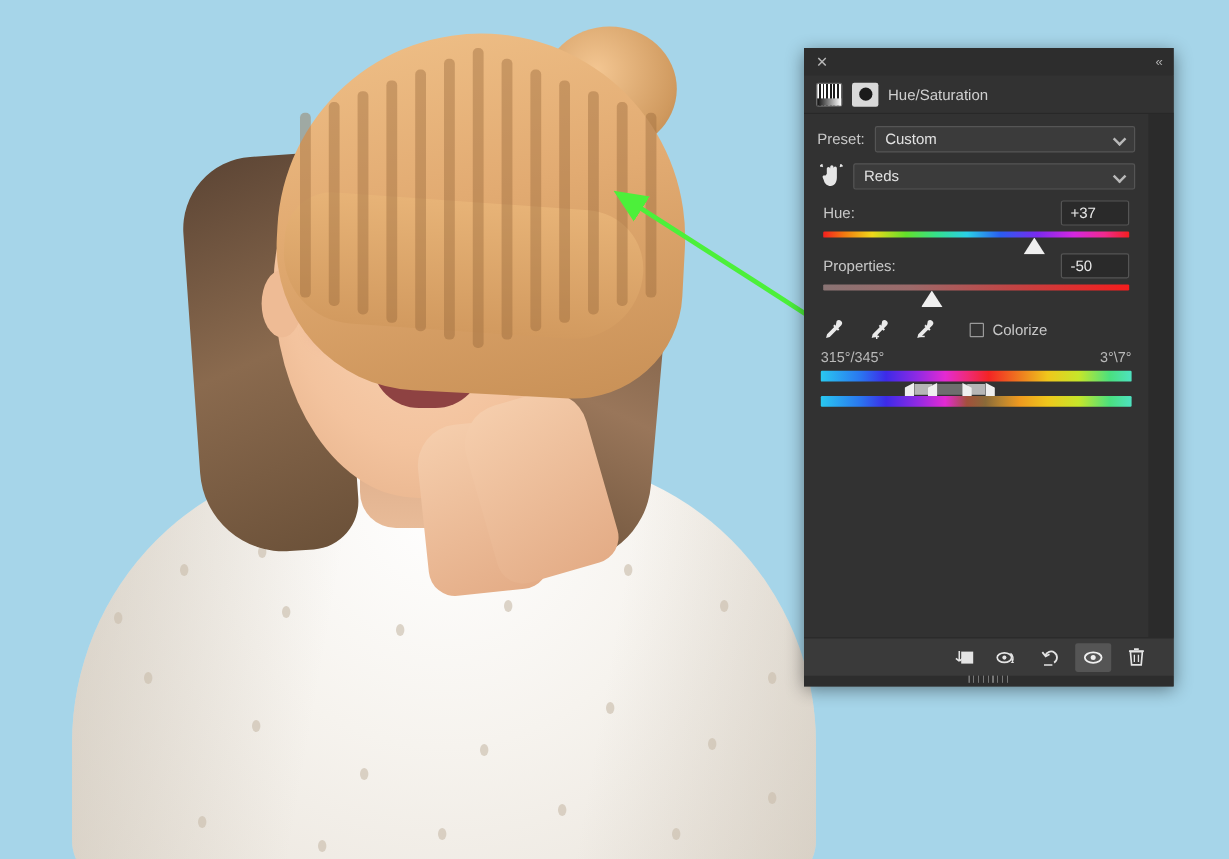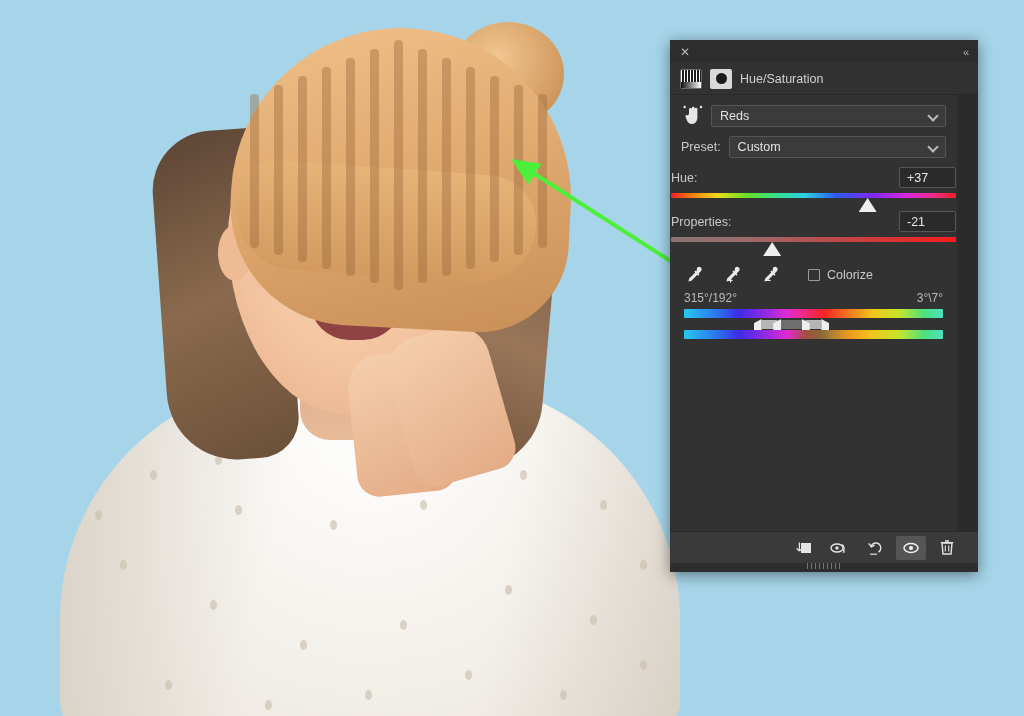--- a/index.html
+++ b/index.html
@@ -181,21 +181,21 @@
   .select {
     flex: 1; height: 22px; background: #3b3b3b; border: 1px solid #555;
     border-radius: 2px; color: #e2e2e2; font-size: 12.5px;
     display: flex; align-items: center; padding: 0 8px; position: relative;
   }
   .select .chev { position: absolute; right: 8px; top: 6px; width: 8px; height: 8px;
                   border-right: 2px solid #b9b9b9; border-bottom: 2px solid #b9b9b9;
                   transform: rotate(45deg); }
   .handicon { width: 24px; height: 22px; position: relative; margin-right: 6px; }
 
-  .slider-block { padding: 0 1px; }
+  .slider-block { padding: 0 16px; }
   .slider-head { display:flex; align-items:center; justify-content: space-between;
                  height: 21px; margin-bottom: 3px; }
   .numfield {
     width: 57px; height: 21px; background: #2a2a2a; border: 1px solid #555;
     border-radius: 2px; color: #e8e8e8; font-size: 12.5px;
     display: flex; align-items: center; padding-left: 7px;
   }
   .track { position: relative; height: 20px; }
   .bar { position: absolute; left: 0; right: 0; top: 2px; height: 5px; border-radius: 1px; }
   .bar-hue { background: linear-gradient(90deg,
@@ -342,56 +342,56 @@
     <div class="ic-mask">
         <i></i>
       </div>
     <span class="adj-name">Hue/Saturation</span>
   </div>
 
   <div class="body">
     <div class="content">
 
       <div class="row">
+        <span class="lbl" style="margin-right:8px">Preset:</span>
+        <div class="select">
+          <span>Custom</span>
+          <span class="chev"></span>
+        </div>
+      </div>
+
+      <div class="row">
         <svg class="handicon" viewBox="0 0 24 22">
           <path d="M8 9 V4.5 a1.4 1.4 0 0 1 2.8 0 V9 V3.2 a1.4 1.4 0 0 1 2.8 0 V9 V4.2
                    a1.4 1.4 0 0 1 2.8 0 V12 c0 4-2 7-5.2 7 -3 0-5-2-5.6-4.6 L4.6 12
                    a1.3 1.3 0 0 1 2-1.6z" fill="#e6e6e6"></path>
           <path d="M4.6 3 L3 1.4 M3 1.4 L4.6 1.4 M3 1.4 L3 3" stroke="#e6e6e6" stroke-width="1.2" fill="none"></path>
           <path d="M19 3 L20.6 1.4 M20.6 1.4 L19 1.4 M20.6 1.4 L20.6 3" stroke="#e6e6e6" stroke-width="1.2" fill="none"></path>
         </svg>
         <div class="select">
           <span>Reds</span>
           <span class="chev"></span>
         </div>
       </div>
 
-      <div class="row">
-        <span class="lbl" style="margin-right:8px">Preset:</span>
-        <div class="select">
-          <span>Custom</span>
-          <span class="chev"></span>
-        </div>
-      </div>
-
       <div class="slider-block">
         <div class="slider-head">
           <span class="lbl">Hue:</span>
           <div class="numfield">+37</div>
         </div>
         <div class="track">
           <div class="bar bar-hue"></div>
           <div class="thumb" id="thumb-hue" style="left: 69%;"></div>
         </div>
       </div>
 
       <div class="slider-block">
         <div class="slider-head">
           <span class="lbl">Properties:</span>
-          <div class="numfield">-21</div>
+          <div class="numfield">-50</div>
         </div>
         <div class="track">
           <div class="bar bar-sat"></div>
           <div class="thumb" id="thumb-sat" style="left: 35.5%;"></div>
         </div>
       </div>
 
 
       <div class="drops">
         <svg class="drop" viewBox="0 0 20 20">
@@ -406,21 +406,21 @@
           <path d="M6.6 15.4h4" stroke="#eaeaea" stroke-width="1.2"></path>
         </svg>
         <div class="chk-wrap">
           <span class="chk"></span>
           <span class="lbl">Colorize</span>
         </div>
       </div>
 
       <div class="rng">
         <div class="rng-labels">
-          <span>315°/192°</span>
+          <span>315°/345°</span>
           <span>3°\7°</span>
         </div>
         <div class="rng-bars">
           <div class="rng-bar"></div>
           <div class="rng-gap"></div>
           <div class="rng-bar2"></div>
           <div class="rng-ctl">
             <div class="rng-fade" id="fade-l" style="left: 30%; width: 6%;"></div>
             <div class="rng-core" id="core" style="left: 36%; width: 11%;"></div>
             <div class="rng-fade" id="fade-r" style="left: 47%; width: 6%;"></div>

